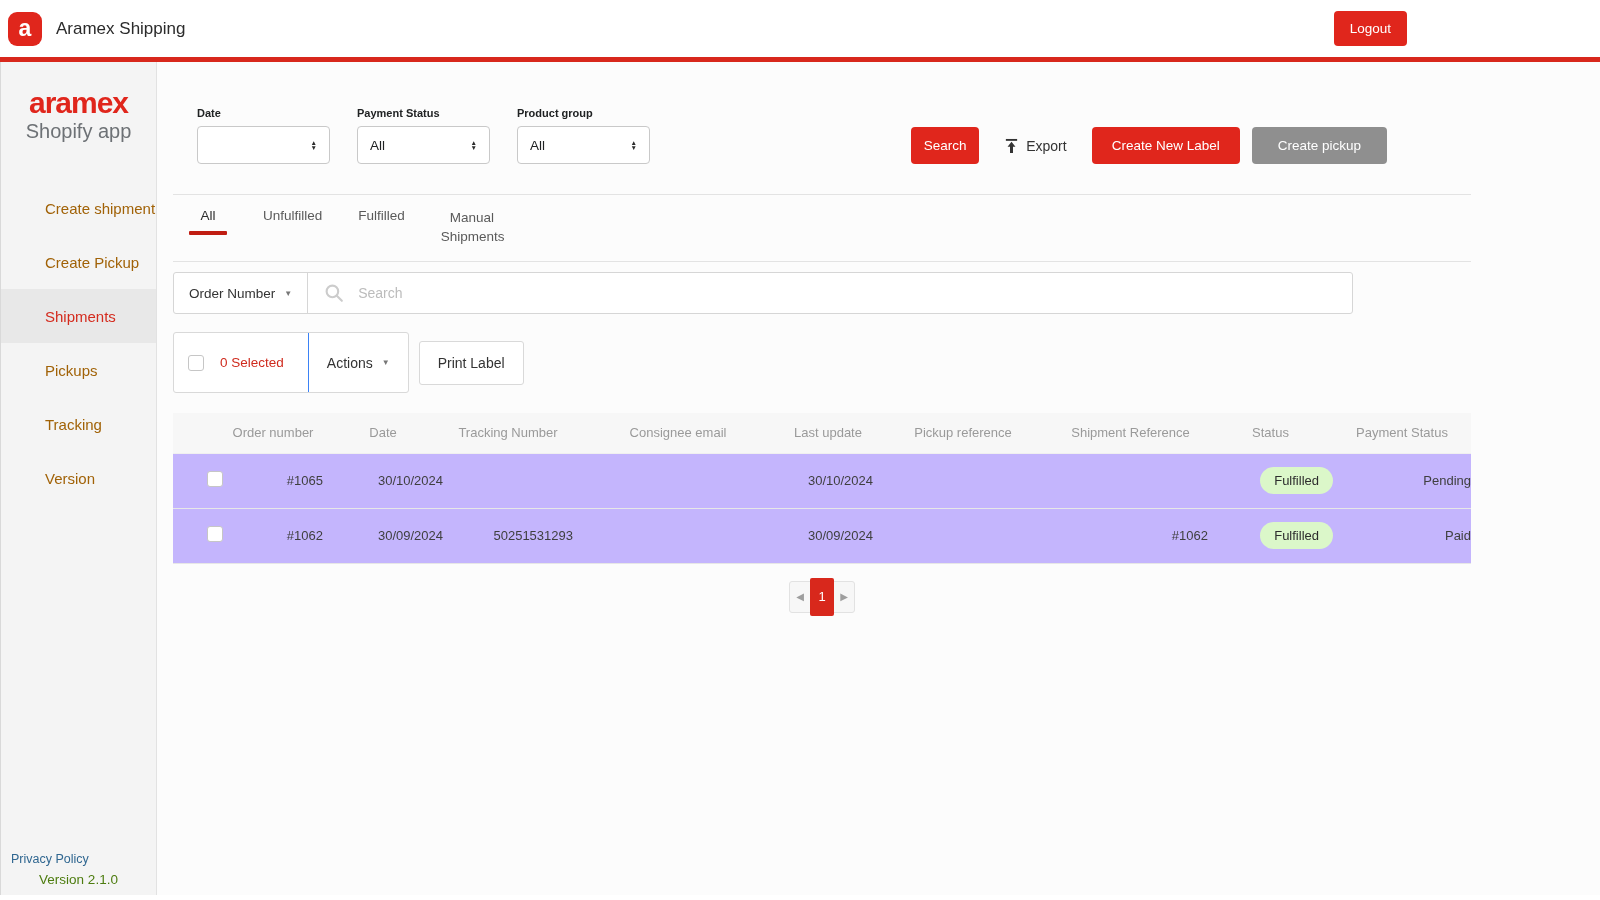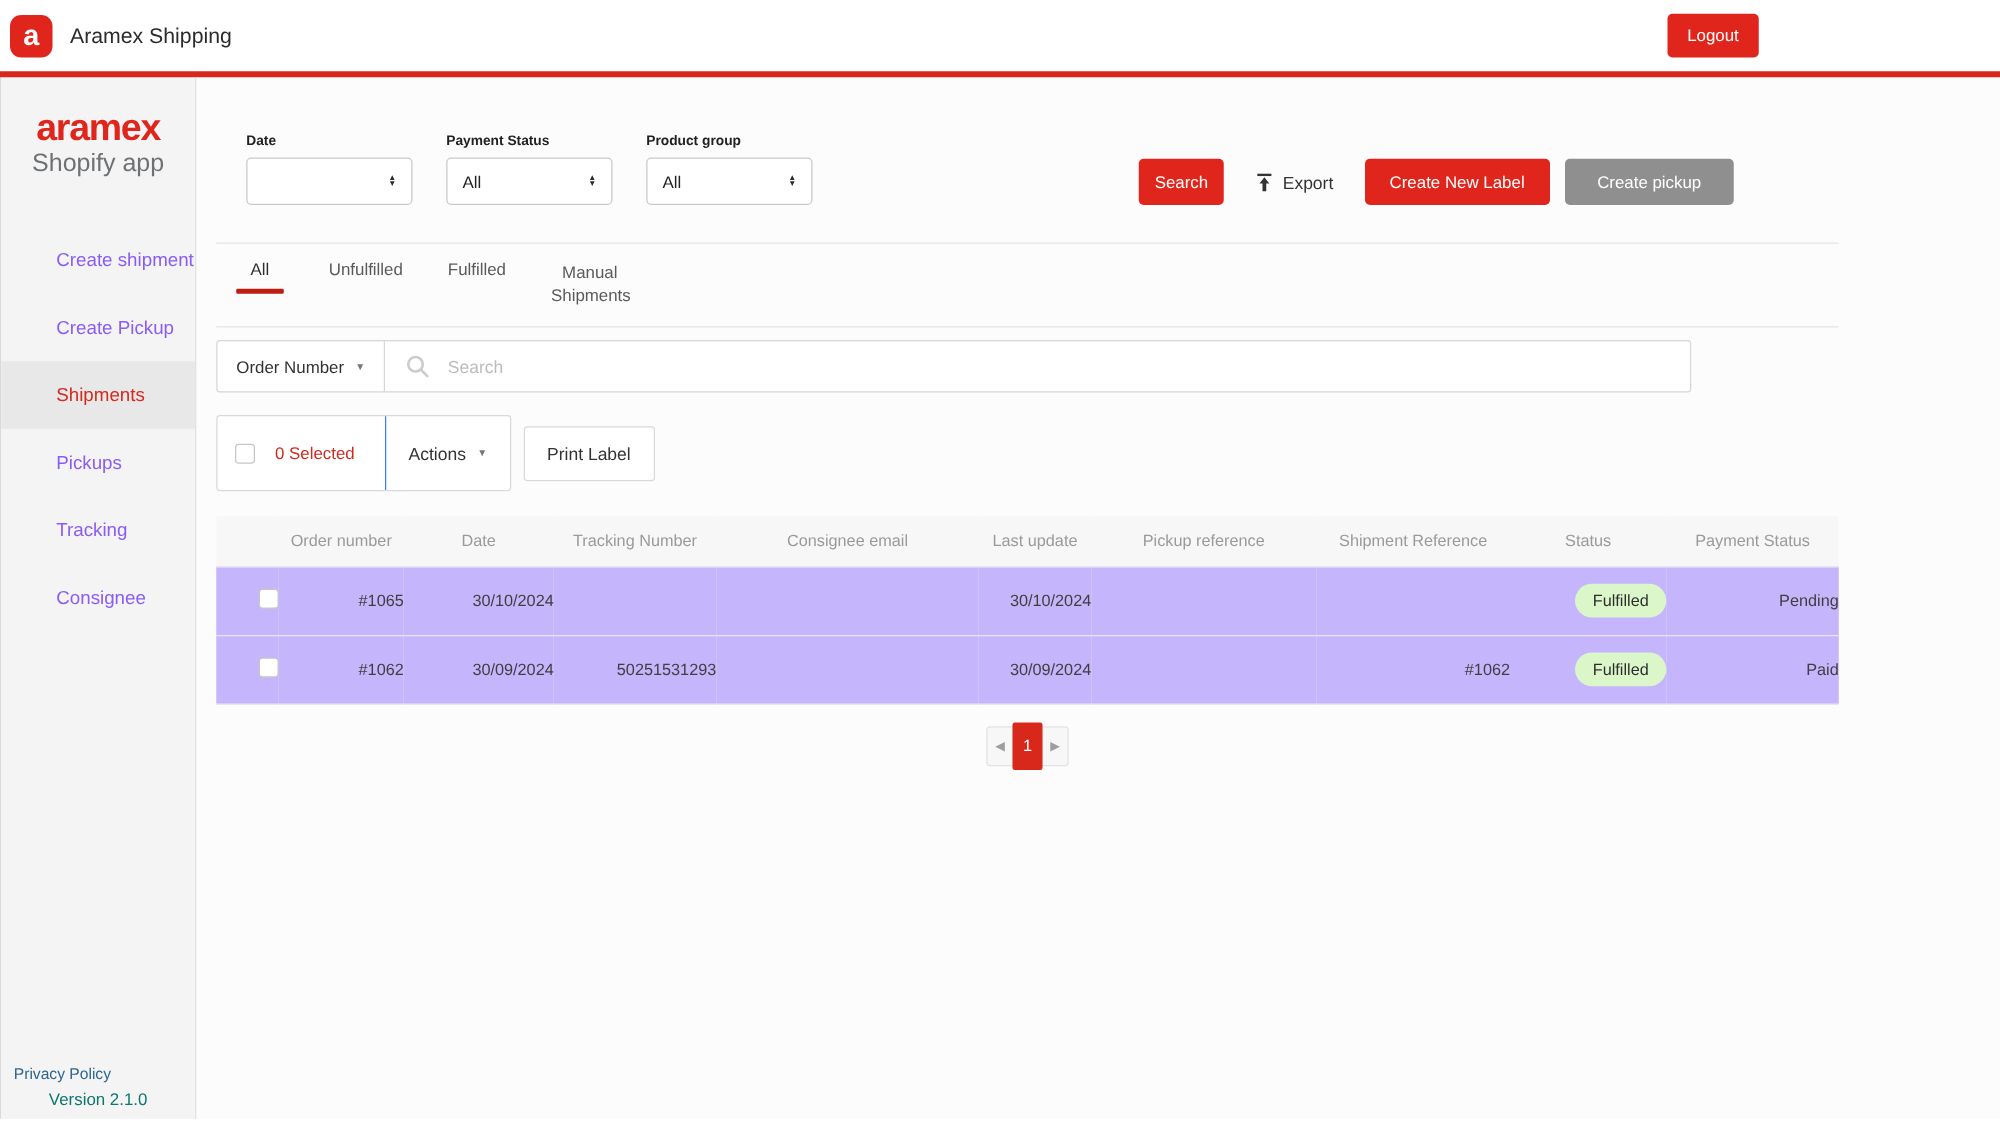--- a/index.html
+++ b/index.html
@@ -14,25 +14,25 @@
   
   .app { display:flex; height:833px; border-left:1px solid #d9d9d9; }
   .sidebar { width:156px; background:#f4f4f4; border-right:1px solid #e2e2e2; position:relative; flex-shrink:0; }
   .main { flex:1; background:#fcfcfc; padding:0 0 0 16px; }
 
   
   .side-logo { text-align:center; padding-top:26px; }
   .side-logo .brand { color:#e0261c; font-size:30px; font-weight:bold; letter-spacing:-1px; line-height:30px; }
   .side-logo .sub { color:#6d7175; font-size:20px; font-weight:300; margin-top:2px; }
   .nav { margin-top:38px; }
-  .nav-item { height:54px; display:flex; align-items:center; padding-left:44px; font-size:15px; color:#8b5cf6; cursor:pointer; }
+  .nav-item { height:54px; display:flex; align-items:center; padding-left:44px; font-size:15px; color:#a16207; cursor:pointer; }
   .nav-item.active { background:#e8e8e8; color:#d42b1e; }
   .side-footer { position:absolute; bottom:8px; left:0; width:100%; }
   .privacy { font-size:12.5px; color:#2f6690; padding-left:10px; cursor:pointer; }
-  .version { text-align:center; font-size:13.5px; color:#0f766e; margin-top:6px; }
+  .version { text-align:center; font-size:13.5px; color:#4d7c0f; margin-top:6px; }
 
   
   .filters { display:flex; align-items:flex-end; margin-top:45px; width:1214px; }
   .field { margin-left:24px; }
   .field:first-child { margin-left:24px; }
   .field + .field { margin-left:27px; }
   .field-label { font-size:11px; font-weight:bold; color:#202223; margin-bottom:7px; }
   .select-box { width:133px; height:38px; background:#fff; border:1px solid #c9c9c9; border-radius:4px; display:flex; align-items:center; justify-content:space-between; padding:0 12px; font-size:13.5px; color:#202223; cursor:pointer; }
   .stepper { display:flex; flex-direction:column; align-items:center; color:#2b2b2b; font-size:6.5px; line-height:5.5px; }
   .btn-row { margin-left:auto; display:flex; align-items:center; }
@@ -115,21 +115,21 @@
       <div class="nav-item active">
           <span>Shipments</span>
         </div>
       <div class="nav-item">
           <span>Pickups</span>
         </div>
       <div class="nav-item">
           <span>Tracking</span>
         </div>
       <div class="nav-item">
-          <span>Consignee</span>
+          <span>Version</span>
         </div>
     </div>
     <div class="side-footer">
       <div class="privacy">Privacy Policy</div>
       <div class="version">Version 2.1.0</div>
     </div>
   </div>
 
   <div class="main">
 

